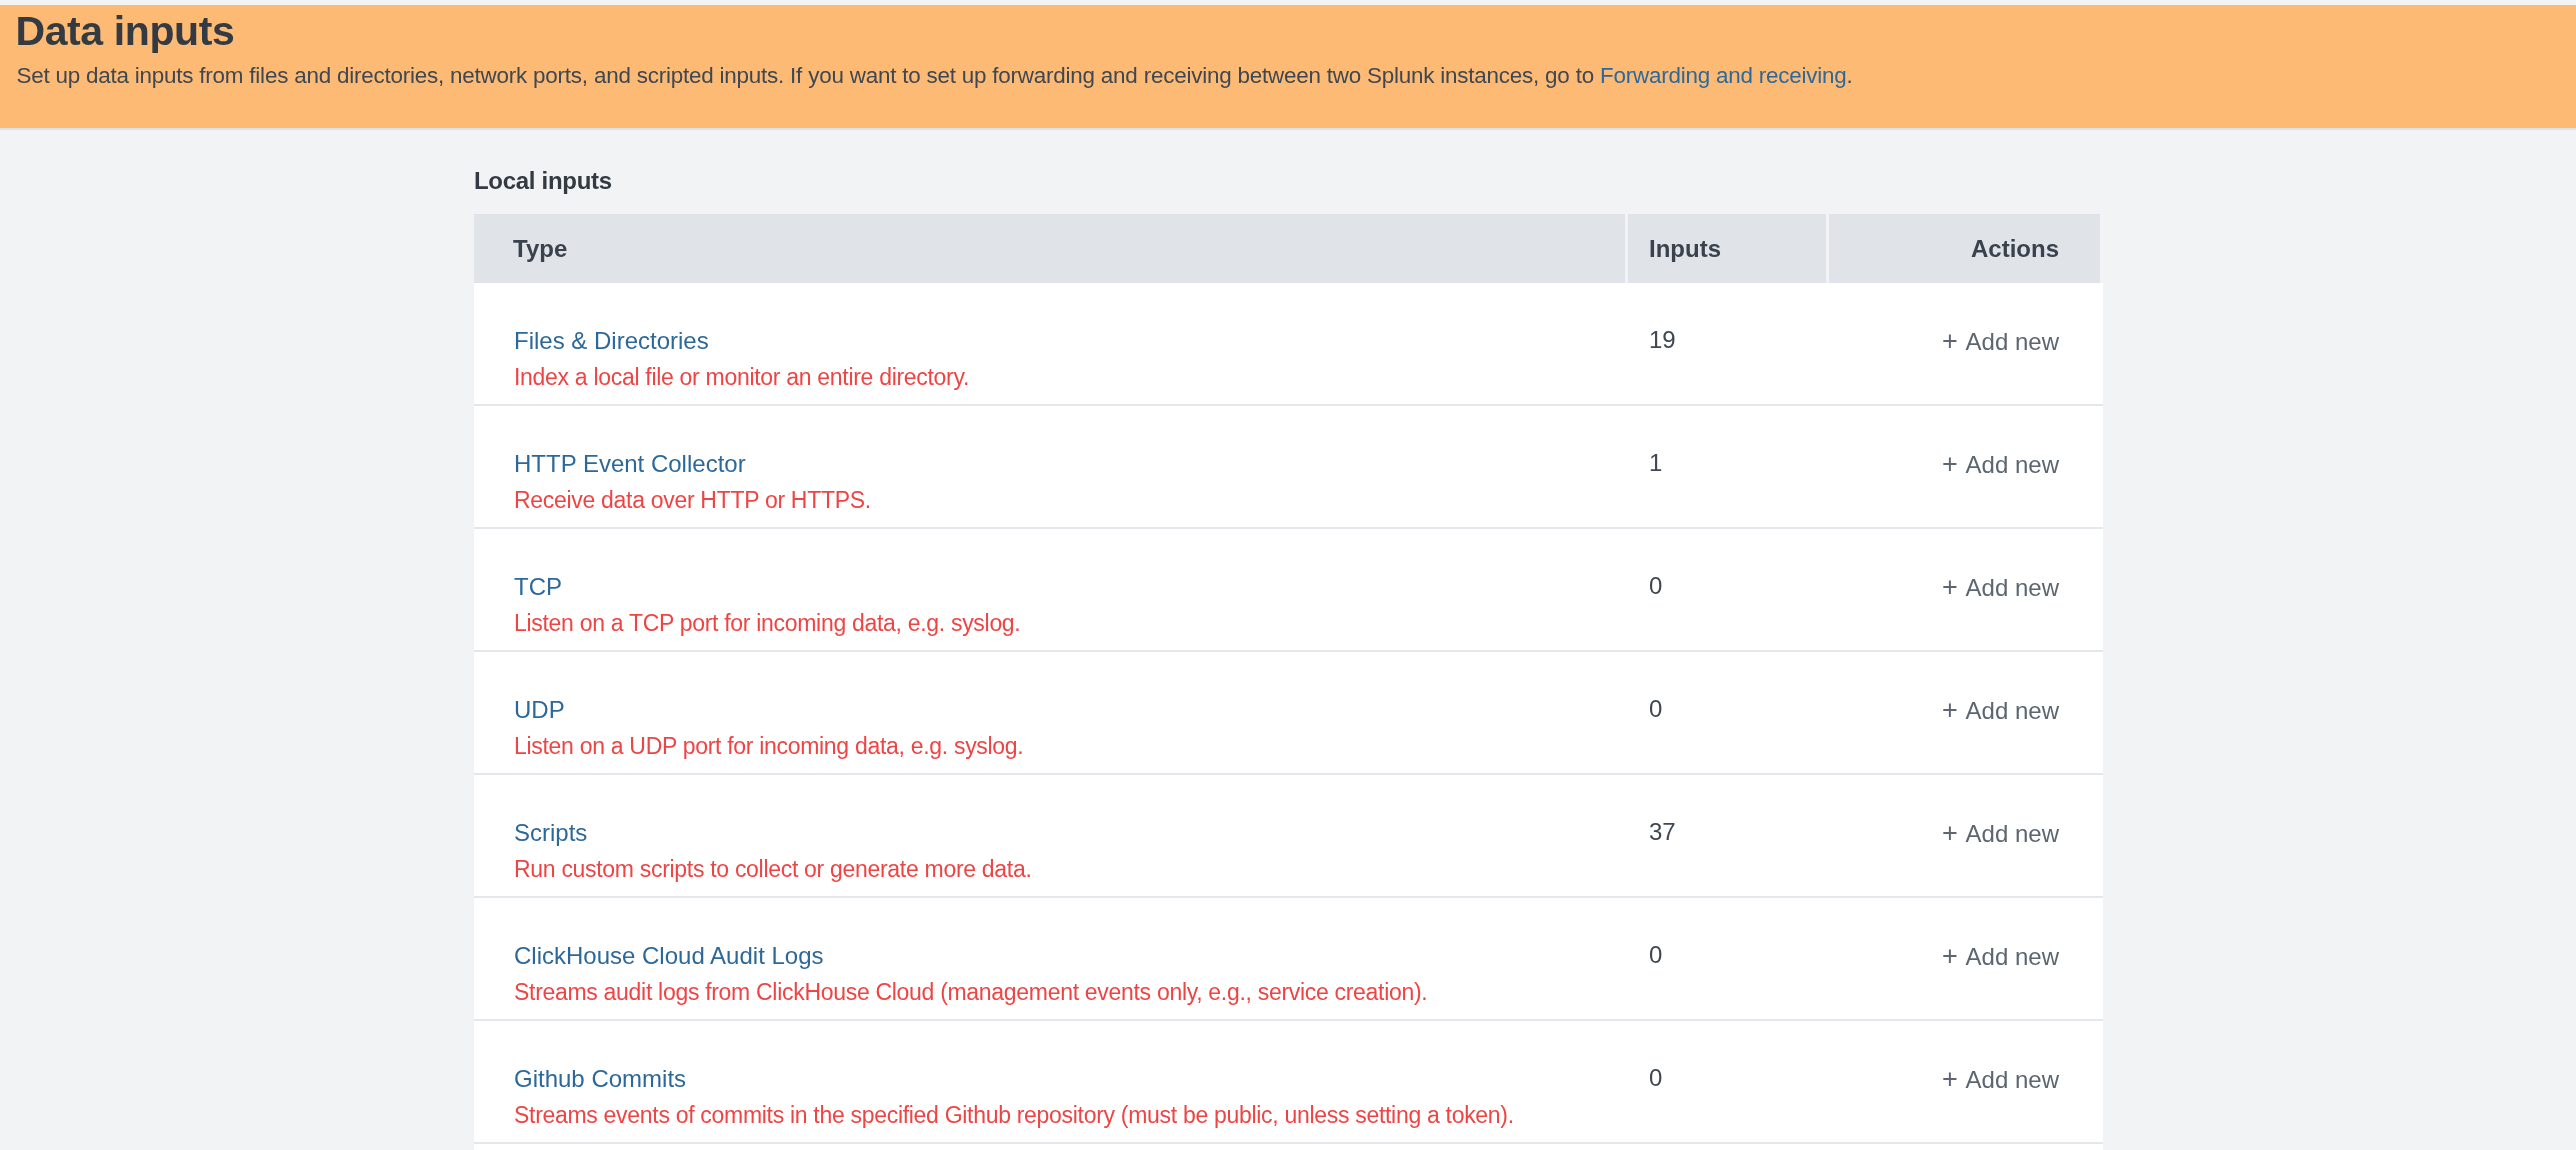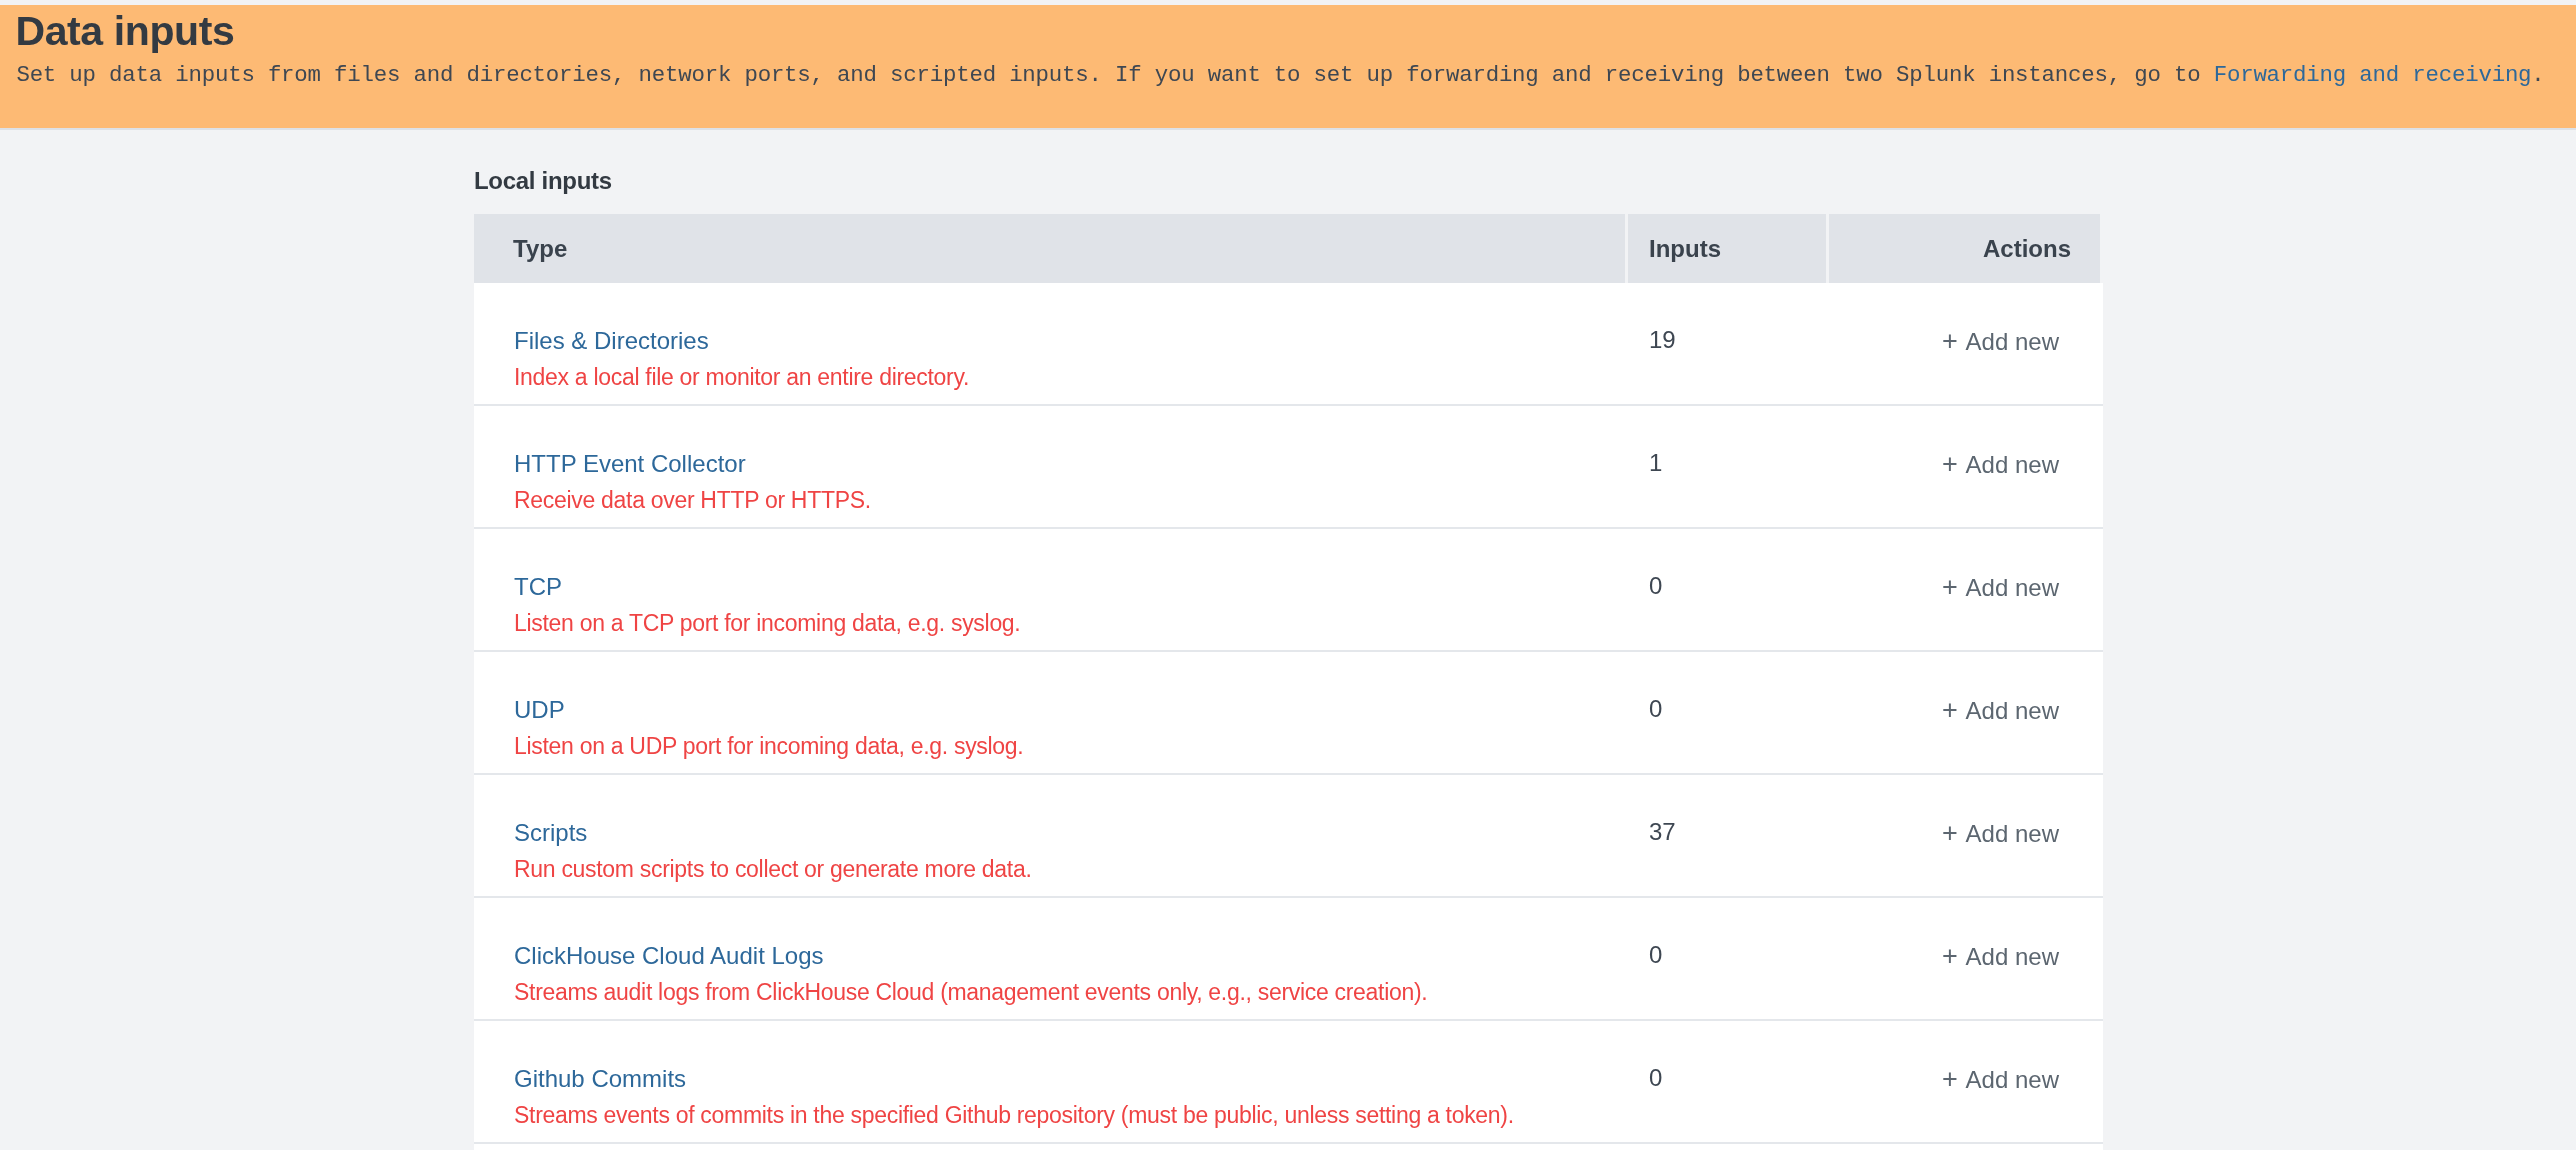--- a/index.html
+++ b/index.html
@@ -25,21 +25,20 @@
     line-height: 52px;
     color: #333a42;
   }
   .page-subtitle {
     margin: 3.5px 0 0 16.4px;
     font-size: 22.4px;
     letter-spacing: -0.2px;
     line-height: 29px;
     color: #3e4752;
     white-space: nowrap;
-    font-family: Liberation Mono, monospace;
   }
   a.link {
     color: #2d689a;
     text-decoration: none;
     cursor: pointer;
   }
 
   
   .content {
     margin-left: 474px;
@@ -65,21 +64,21 @@
     background: #e0e3e8;
     height: 69px;
     display: flex;
     align-items: center;
     font-size: 24px;
     font-weight: bold;
     color: #3a434d;
   }
   .table-head .cell.type   { padding-left: 39px; }
   .table-head .cell.inputs { padding-left: 21px; }
-  .table-head .cell.actions{ justify-content: flex-end; padding-right: 29px; }
+  .table-head .cell.actions{ justify-content: flex-end; padding-right: 41px; }
 
   
   .row {
     background: #ffffff;
     height: 123px;
     border-bottom: 2.6px solid #e4e7eb;
   }
   .row-inner { height: 120px; }
   .row .cell { padding-top: 43px; overflow: visible; }
   .row .cell.type { padding-left: 40px; white-space: nowrap; }

